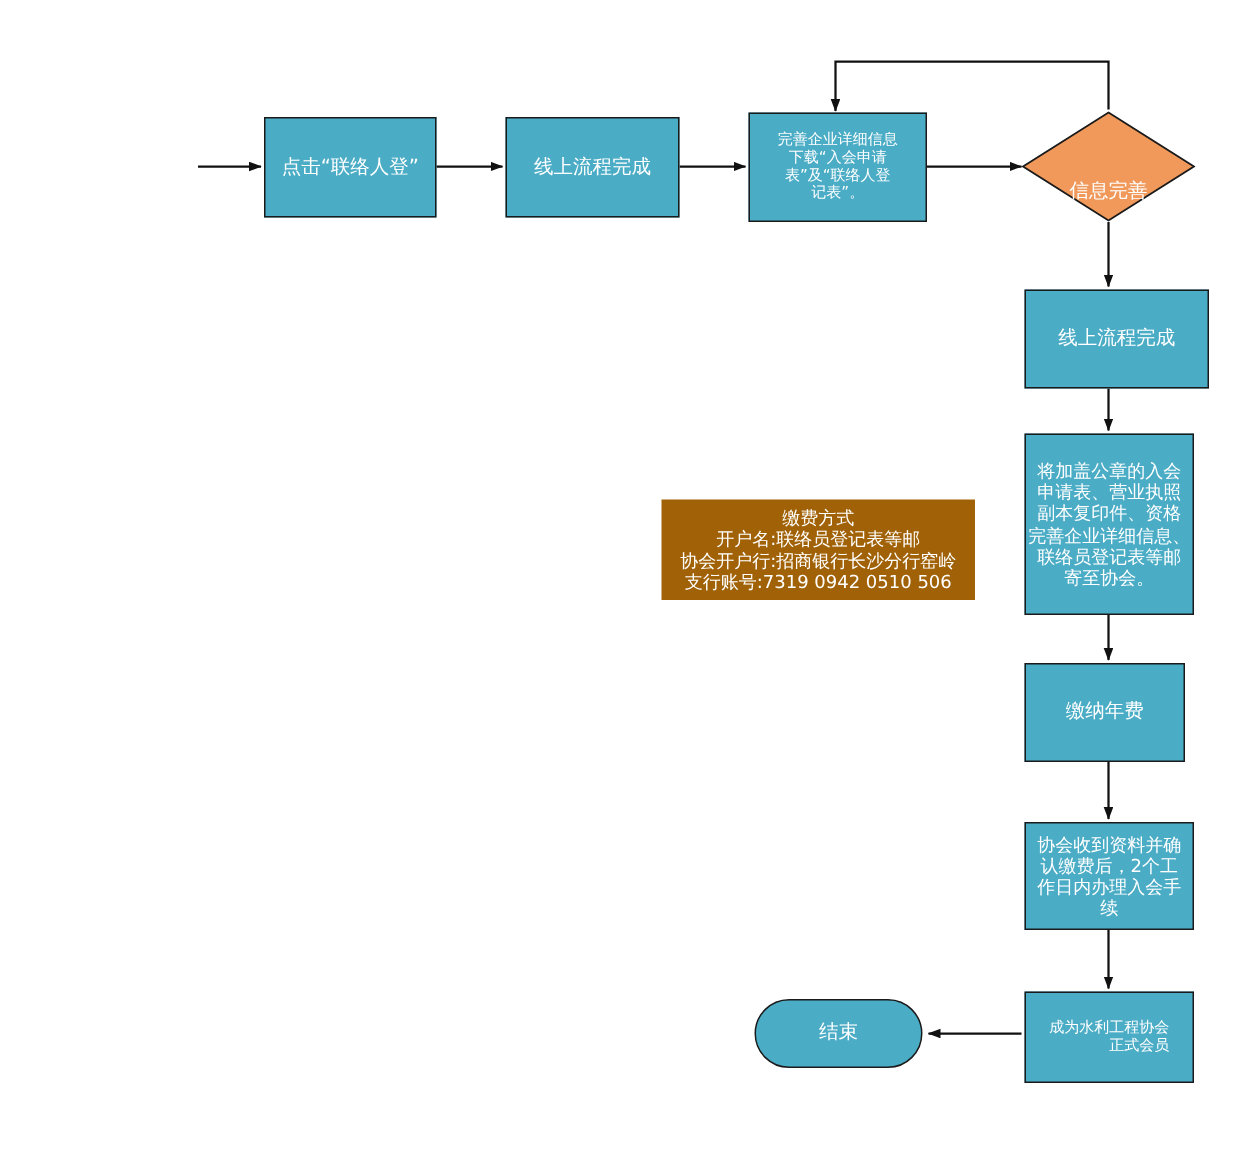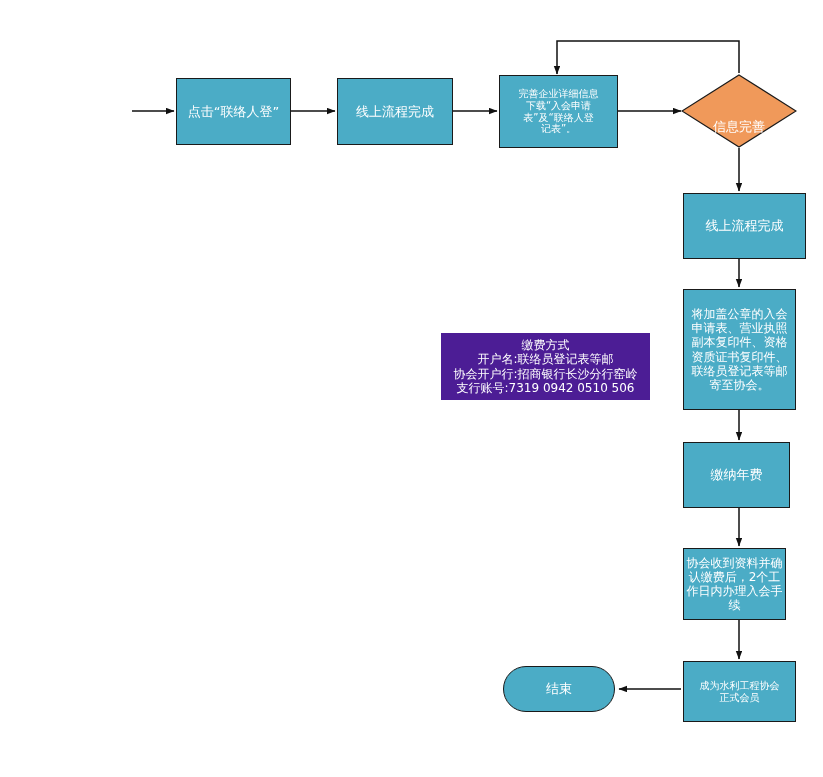--- a/index.html
+++ b/index.html
@@ -32,21 +32,21 @@
   .proc {
     background: #4BACC6;
     border: 1px solid #1a1a1a;
   }
   .term {
     background: #4BACC6;
     border: 1px solid #1a1a1a;
     border-radius: 999px;
   }
   .note {
-    background: #4c1d95;
+    background: #a16207;
     border: none;
   }
   .diamond-wrap {
     position: absolute;
     z-index: 2;
   }
   .diamond-wrap svg {
     display: block;
   }
   .diamond-label {
@@ -123,37 +123,37 @@
   </div>
 
   <div class="node proc fs13" style="left:683px; top:193px; width:123px; height:66px;">
     <span>线上流程完成</span>
   </div>
 
   <div class="node proc fs11" style="left:683px; top:289px; width:113px; height:121px;">
     <span>将加盖公章的入会
 申请表、营业执照
 副本复印件、资格
-资质证书复印件、
+完善企业详细信息、
 联络员登记表等邮
 寄至协会。</span>
   </div>
 
   <div class="node proc fs13" style="left:683px; top:442px; width:107px; height:66px;">
     <span>缴纳年费</span>
   </div>
 
-  <div class="node proc fs11" style="left:683px; top:548px; width:103px; height:72px;">
+  <div class="node proc fs11" style="left:683px; top:548px; width:113px; height:72px;">
     <span>协会收到资料并确
 认缴费后，2个工
 作日内办理入会手
 续</span>
   </div>
 
-  <div class="node proc fs12" style="left:683px; top:661px; width:113px; height:61px;">
+  <div class="node proc fs12" style="left:683px; top:661px; width:113px; height:61px;text-align:right;">
     <span>成为水利工程协会
 正式会员</span>
   </div>
 
   <div class="node term fs13" style="left:503px; top:666px; width:112px; height:46px;">
     <span>结束</span>
   </div>
 
   <div class="node note" style="left:441px; top:333px; width:209px; height:67px; flex-direction:column; justify-content:center; gap:0;">
     <div class="fs11">缴费方式</div>

